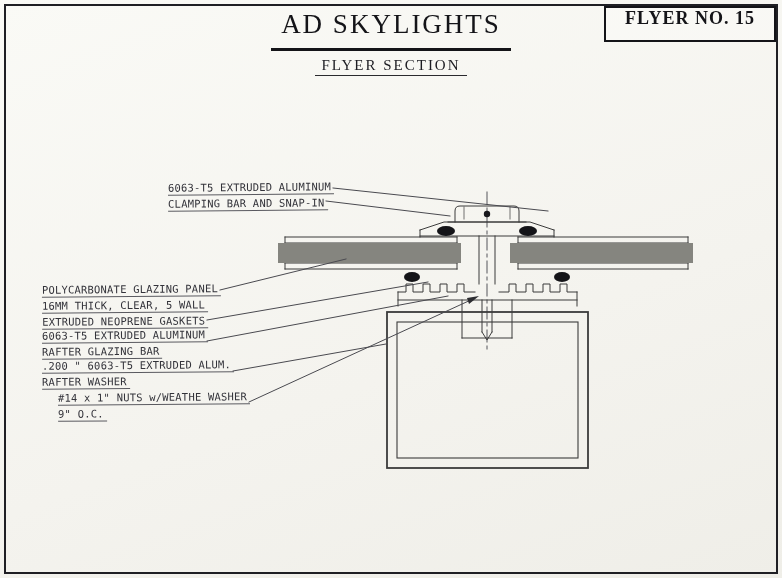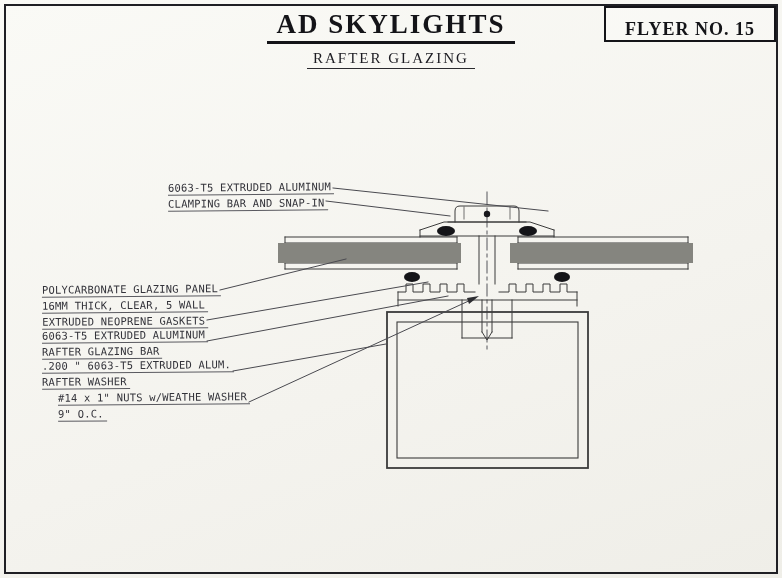--- a/index.html
+++ b/index.html
@@ -16,39 +16,39 @@
   }
   .frame {
     position:absolute; inset:4px;
     border:2px solid #1f1f24;
     pointer-events:none;
   }
   .header { position:absolute; top:9px; left:0; width:100%; text-align:center; }
   .title {
     display:inline-block;
     font-family:"Liberation Serif", serif;
-    font-weight:bold; font-size:27px; letter-spacing:2px;
+    font-weight:normal; font-size:27px; letter-spacing:2px;
     color:#141418;
     border-bottom:3px solid #141418;
-    padding:0 10px 1px;
+    padding:0 10px 8px;
   }
   .subtitle {
     display:inline-block;
     font-family:"Liberation Serif", serif;
     font-size:15px; letter-spacing:2px;
     color:#1c1c22;
     border-bottom:1.5px solid #2a2a2e;
     padding:0 6px 1px;
     margin-top:6px;
   }
   .flyer-box {
     position:absolute; top:6px; right:6px;
     width:172px; height:36px;
     border:2.5px solid #141418;
-    display:flex; align-items:flex-end; justify-content:center;
+    display:flex; align-items:flex-start; justify-content:center;
     font-family:"Liberation Serif", serif;
     font-weight:bold; font-size:18px; letter-spacing:1px;
     color:#141418;
     background:rgba(255,255,255,0.25);
   }
   .linework { position:absolute; left:0; top:0; }
   .anno {
     position:absolute;
     font-family:"DejaVu Sans Mono", monospace;
     font-size:10.5px; letter-spacing:0.2px;
@@ -67,21 +67,21 @@
 <body>
 
 <div class="page">
   <div class="frame"></div>
 
   <header class="header">
     <div>
       <span class="title">AD SKYLIGHTS</span>
     </div>
     <div>
-      <span class="subtitle">RAFTER GLAZING</span>
+      <span class="subtitle">FLYER SECTION</span>
     </div>
   </header>
 
   <div class="flyer-box">
     <span>FLYER NO. 15</span>
   </div>
 
   <svg class="linework" width="782" height="578" viewBox="0 0 782 578">
     <g stroke="#3b3b3b" stroke-width="1" fill="none" stroke-linecap="square">
 

